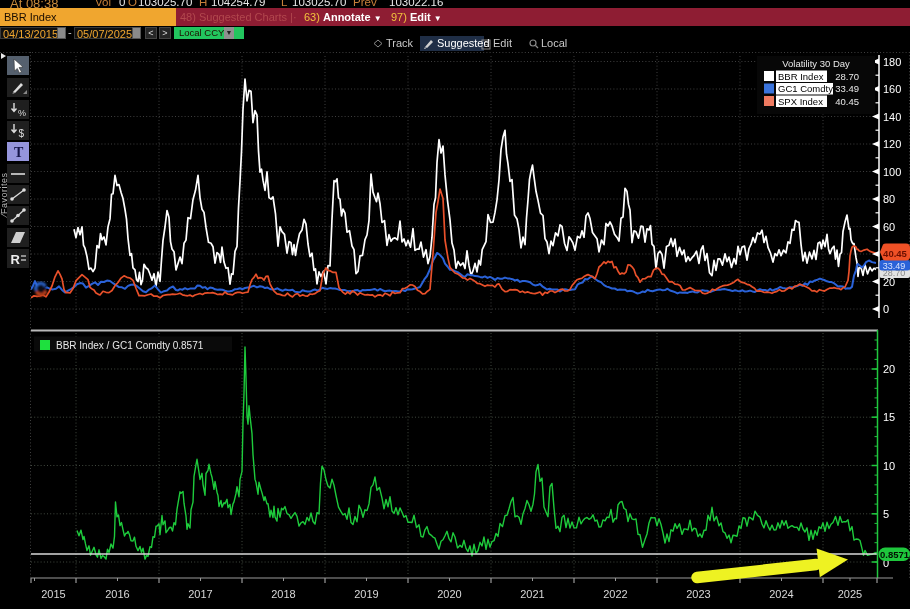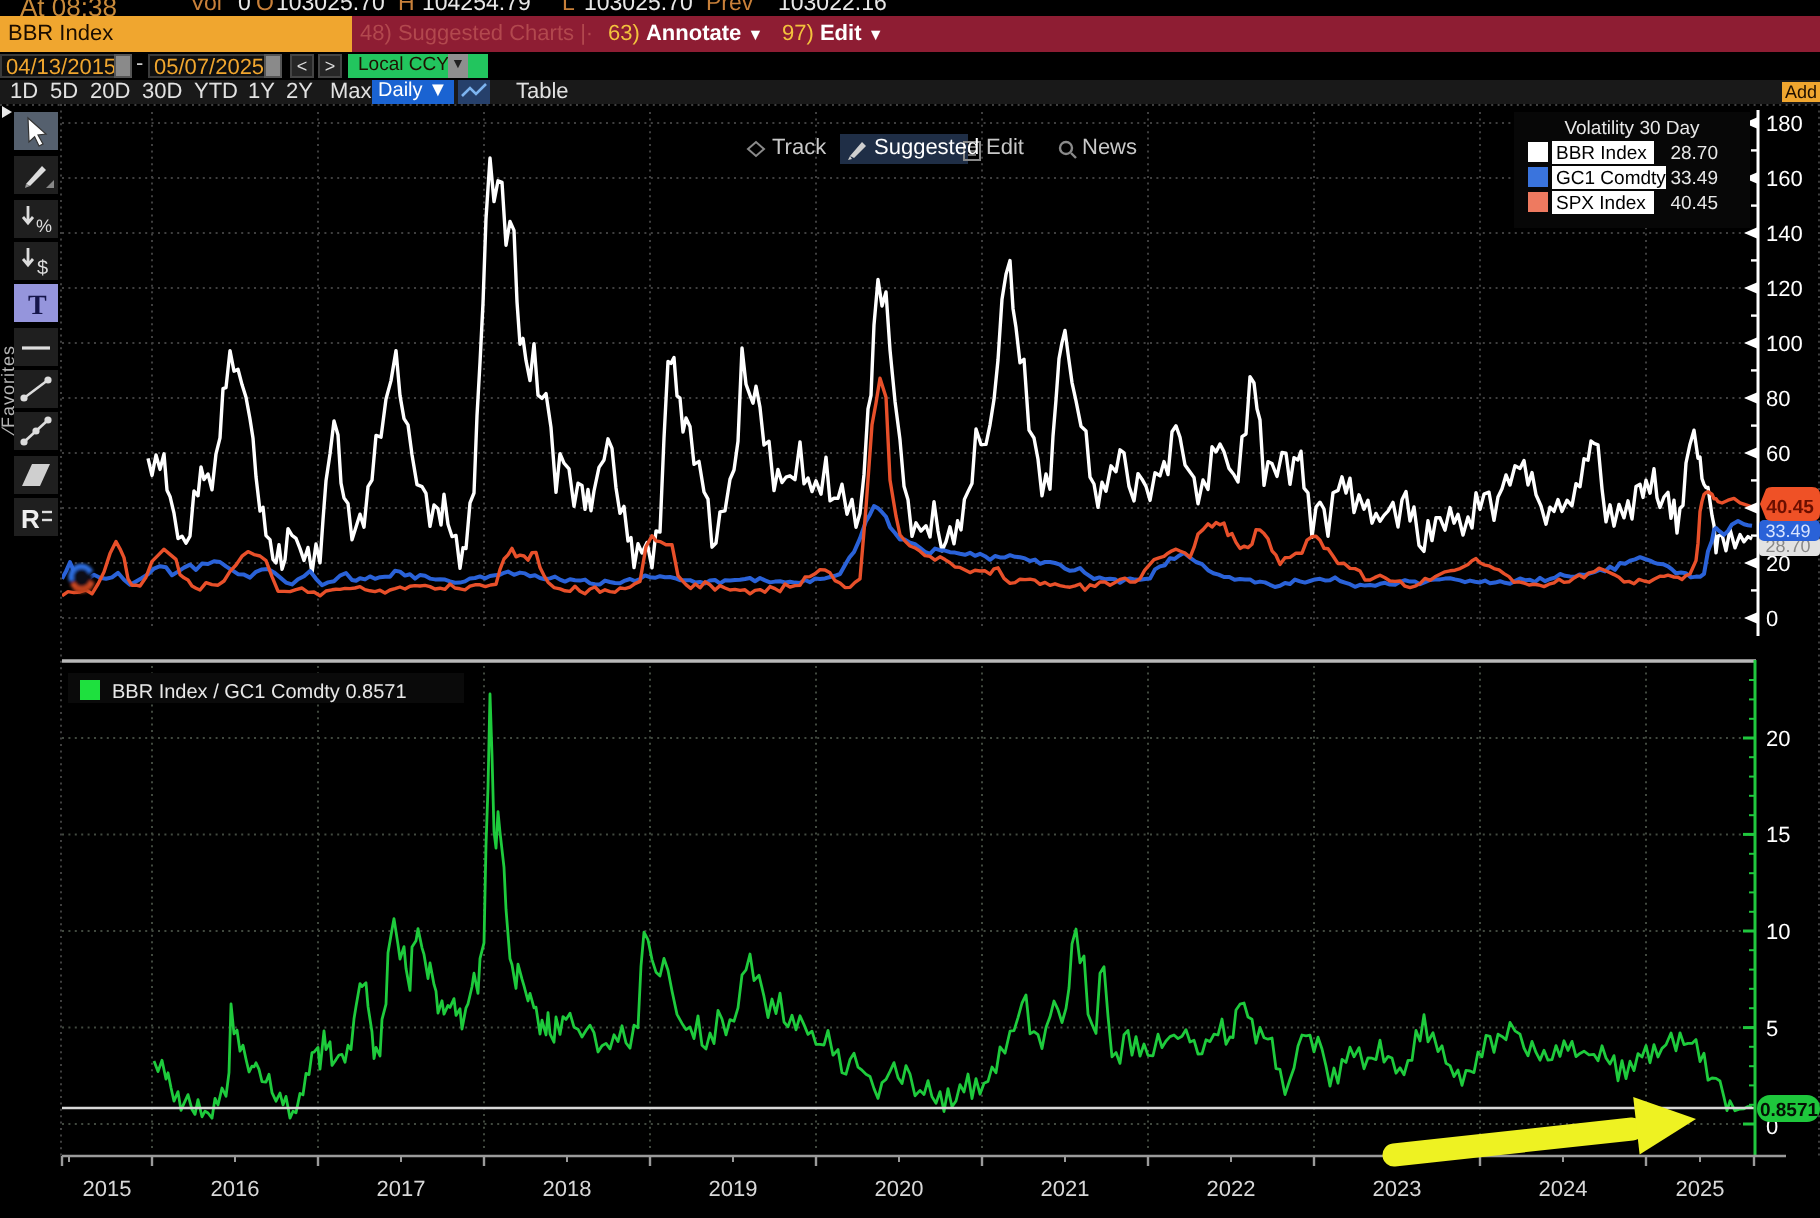--- a/index.html
+++ b/index.html
@@ -12,21 +12,21 @@
 .dt{position:absolute;top:1px;height:12px;line-height:12px;color:#f0a62f;background:#101010;border:1px solid #3a3a3a;padding:0 2px}
 .cal{position:absolute;top:1px;width:9px;height:12px;background:#8a8a8a;border:1px solid #555}
 .nav{position:absolute;top:1px;width:12px;height:12px;background:#262626;border:1px solid #444;color:#ddd;font-size:9px;line-height:11px;text-align:center}
 .ccy{position:absolute;top:1px;left:174px;width:70px;height:12px;background:#22c55e;color:#201000;font-size:9.5px;line-height:12px;padding-left:5px;white-space:nowrap;overflow:hidden}
 .ccyd{position:absolute;top:1px;left:224px;width:10px;height:12px;background:#8f8f8f;color:#222;font-size:7px;line-height:12px;text-align:center}
 .r4{position:absolute;left:0;top:40px;width:910px;height:12px;background:#191919;font-size:11px;color:#e2e2e2}
 .t{position:absolute;top:0;height:12px;line-height:12px}
 .daily{position:absolute;left:186px;top:0;width:41px;height:12px;background:#1a63d2;color:#fff;text-align:center;line-height:12px;font-size:10px}
 .cico{position:absolute;left:229px;top:0;width:16px;height:12px;background:#26406b}
 .add{position:absolute;left:891px;top:1px;width:19px;height:10px;background:#f0a62f;color:#201000;font-size:9px;line-height:10px;text-align:center}
-.tbar{position:absolute;left:0;top:67px;width:910px;height:15px;font-size:11px;color:#c8c8c8}
+.tbar{position:absolute;left:0;top:36px;width:910px;height:15px;font-size:11px;color:#c8c8c8}
 #chart{position:absolute;left:0;top:52px}
 .gu{stroke:#3f3f3f;stroke-width:1;stroke-dasharray:1 2.2}
 .gl{stroke:#41493f;stroke-width:1;stroke-dasharray:1 2.2}
 .ax{font-size:11px;fill:#fff;font-family:"Liberation Sans",sans-serif}
 .yr{font-size:11px;fill:#d8d8d8;font-family:"Liberation Sans",sans-serif}
 .lg{font-size:9.5px;font-family:"Liberation Sans",sans-serif}
 .lg2{font-size:10px;font-family:"Liberation Sans",sans-serif}
 .tag{font-size:9px;font-family:"Liberation Sans",sans-serif}
 .tagb{font-size:9.5px;font-weight:bold;font-family:"Liberation Sans",sans-serif}
 .tb{position:absolute;left:7px;width:22px;height:19px}
@@ -56,52 +56,36 @@
    <div class="dt" style="left:0px">04/13/2015</div>
       <div class="cal" style="left:57px"></div>
    <div style="position:absolute;left:68px;top:0;color:#ccc">-</div>
    <div class="dt" style="left:74px">05/07/2025</div>
       <div class="cal" style="left:132px"></div>
    <div class="nav" style="left:145px">&lt;</div>
       <div class="nav" style="left:159px">&gt;</div>
    <div class="ccy">Local CCY</div>
       <div class="ccyd">▼</div>
  </div>
- <div class="r4">
-   <div class="t" style="left:5px">1D</div>
-      <div class="t" style="left:25px">5D</div>
-   <div class="t" style="left:45px">20D</div>
-      <div class="t" style="left:71px">30D</div>
-   <div class="t" style="left:97px">YTD</div>
-      <div class="t" style="left:124px">1Y</div>
-   <div class="t" style="left:143px">2Y</div>
-      <div class="t" style="left:165px">Max</div>
-   <div class="daily">Daily ▼</div>
-   <div class="cico"><svg width="16" height="12">
-          <path d="M2 8 L6 4 L9 7 L14 2" stroke="#7db4f0" stroke-width="1.3" fill="none"></path>
-        </svg></div>
-   <div class="t" style="left:258px">Table</div>
-   <div class="add">Add</div>
- </div>
  <div class="tbar">
    <div style="position:absolute;left:420px;top:0;width:64px;height:15px;background:#1f2e46"></div>
    <svg width="910" height="15" style="position:absolute;left:0;top:0">
      <path d="M374 7.5 l4 -3.5 4 3.5 -4 3.5 Z" fill="none" stroke="#8a8a8a" stroke-width="1"></path>
      <path d="M425 11 L431 4 L433 6 L427 12 Z M425 11 l-1 2 2 -0.5Z" fill="#cfcfcf"></path>
      <rect x="482" y="4" width="8" height="9" fill="none" stroke="#8a8a8a" stroke-width="1"></rect>
         <line x1="484" y1="6.5" x2="488" y2="6.5" stroke="#8a8a8a" stroke-width="0.8"></line>
         <line x1="484" y1="8.5" x2="488" y2="8.5" stroke="#8a8a8a" stroke-width="0.8"></line>
         <line x1="484" y1="10.5" x2="488" y2="10.5" stroke="#8a8a8a" stroke-width="0.8"></line>
      <circle cx="533" cy="7" r="3" fill="none" stroke="#8a8a8a" stroke-width="1.2"></circle>
      <line x1="535.5" y1="9.5" x2="538" y2="12" stroke="#8a8a8a" stroke-width="1.2"></line>
    </svg>
    <div style="position:absolute;left:386px;top:1px">Track</div>
    <div style="position:absolute;left:437px;top:1px;color:#fff">Suggested</div>
    <div style="position:absolute;left:493px;top:1px">Edit</div>
-   <div style="position:absolute;left:541px;top:1px">News</div>
+   <div style="position:absolute;left:541px;top:1px">Local</div>
  </div>
  <svg id="chart" width="910" height="557" viewBox="0 0 910 557">
 <line x1="0" y1="0.5" x2="910" y2="0.5" class="gu"></line>
       <line x1="30.5" y1="0" x2="30.5" y2="528" class="gu"></line>
       <line x1="909.5" y1="0" x2="909.5" y2="528" class="gu"></line>
 <line x1="31" y1="257.0" x2="878" y2="257.0" class="gu"></line>
       <line x1="31" y1="229.5" x2="878" y2="229.5" class="gu"></line>
       <line x1="31" y1="202.0" x2="878" y2="202.0" class="gu"></line>
       <line x1="31" y1="174.5" x2="878" y2="174.5" class="gu"></line>
       <line x1="31" y1="147.0" x2="878" y2="147.0" class="gu"></line>

